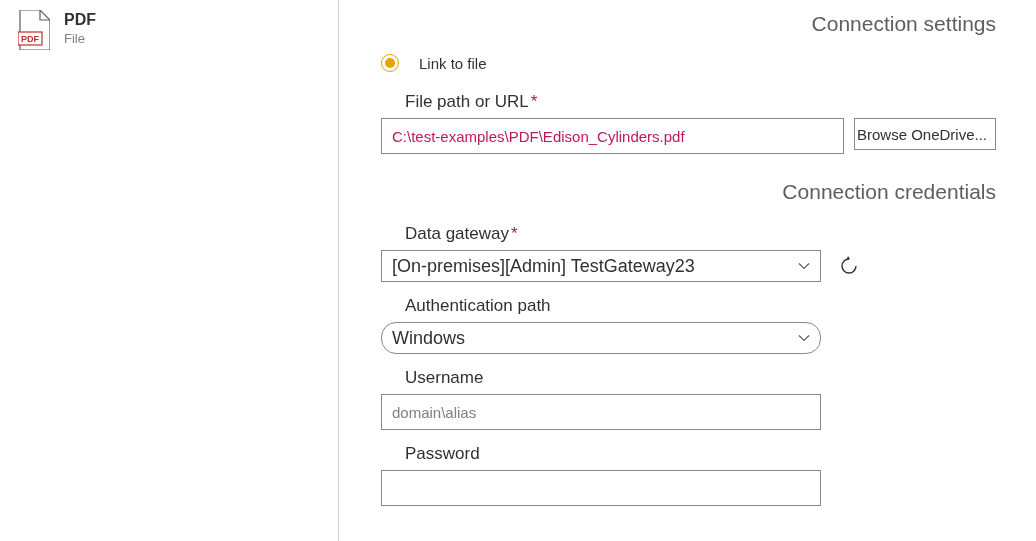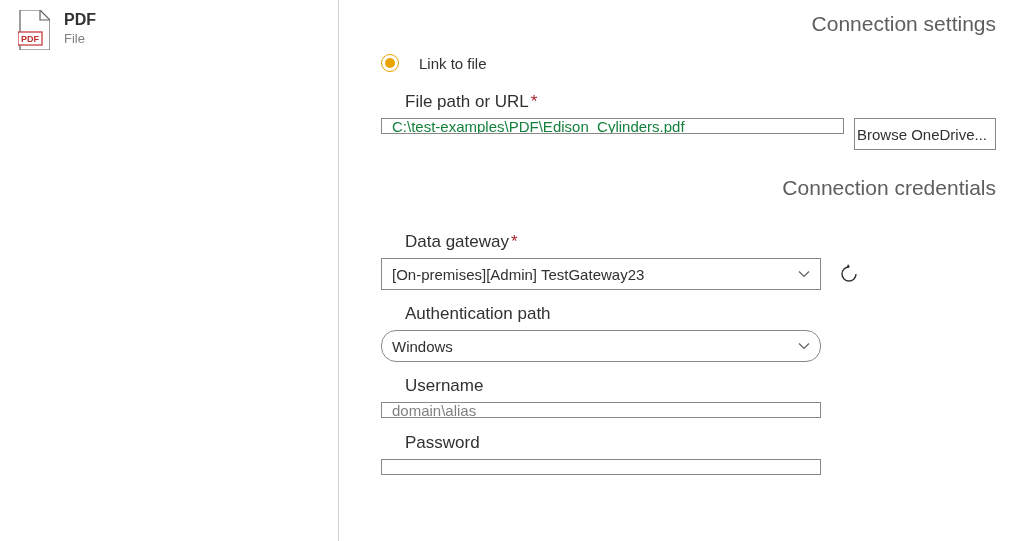--- a/index.html
+++ b/index.html
@@ -111,26 +111,26 @@
     .required {
       color: #a4262c;
       margin-left: 2px;
     }
     .input-row {
       display: flex;
       gap: 10px;
       margin-bottom: 26px;
     }
     .text-input {
-      height: 16px;
+      height: 36px;
       border: 1px solid #8a8886;
       padding: 0 10px;
       font-size: 15px;
       font-family: inherit;
-      color: #15803d;
+      color: #be185d;
       background: #fff;
       outline: none;
     }
     .text-input::placeholder {
       color: #808080;
     }
     .file-path-input {
       width: 463px;
     }
     .browse-btn {
@@ -142,38 +142,38 @@
       font-family: inherit;
       color: #323130;
       cursor: pointer;
       width: 142px;
       text-align: left;
       overflow: hidden;
       white-space: nowrap;
     }
     .section-heading.creds {
       margin-top: 8px;
-      margin-bottom: 32px;
+      margin-bottom: 20px;
     }
     .field-block {
       margin-bottom: 14px;
     }
     .select-row {
       display: flex;
       align-items: center;
       gap: 18px;
     }
     .select-box {
       height: 32px;
       border: 1px solid #8a8886;
       display: flex;
       align-items: center;
       justify-content: space-between;
       padding: 0 10px;
-      font-size: 15px;
+      font-size: 18px;
       color: #323130;
       cursor: pointer;
       background: #fff;
     }
     .select-gateway { width: 440px; }
     .select-auth { width: 440px; border-radius: 15px; }
     .chevron {
       flex-shrink: 0;
     }
     .refresh-icon {

